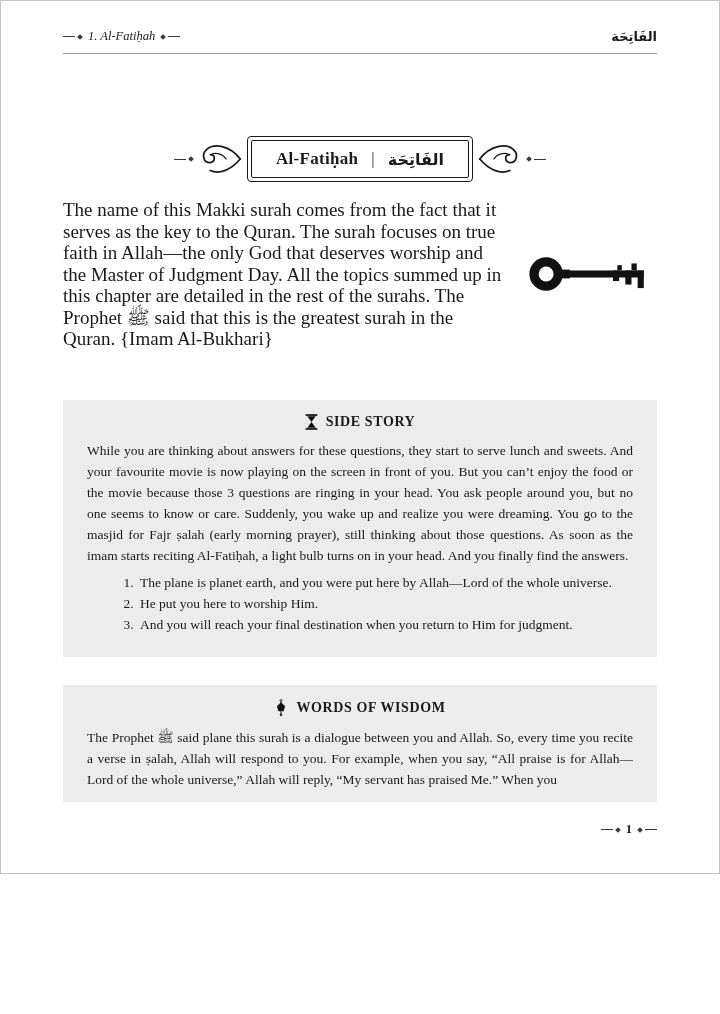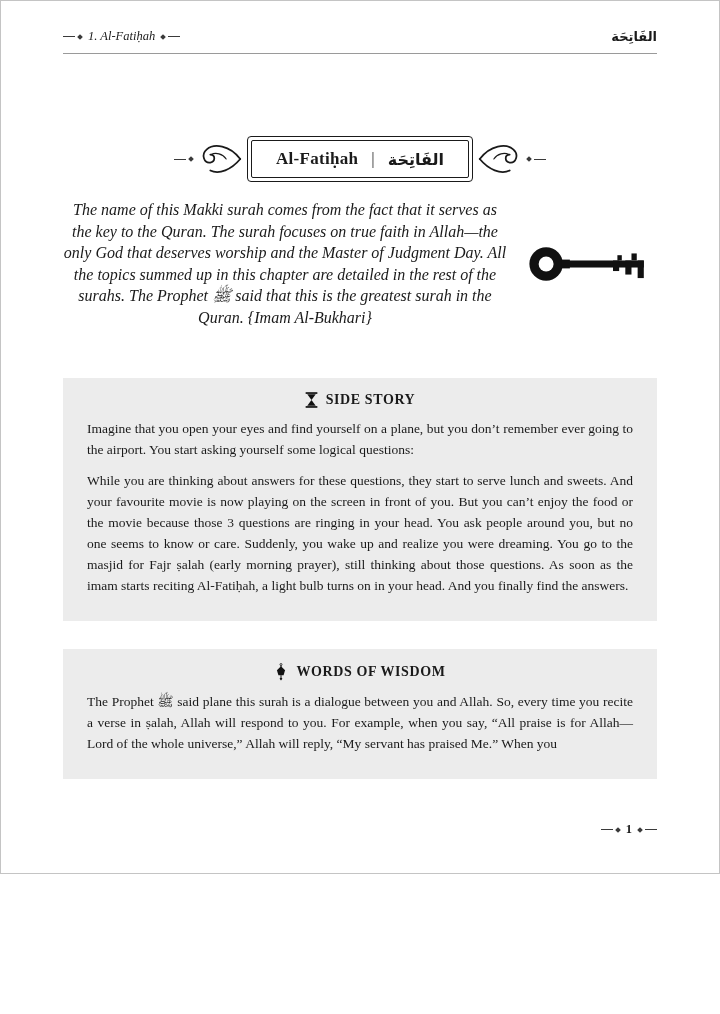--- a/index.html
+++ b/index.html
@@ -38,25 +38,25 @@
     padding:8px 24px;
     display:flex; align-items:center; gap:13px;
   }
   .banner-en { font-size:17px; font-weight:bold; letter-spacing:0.3px; }
   .banner-sep { font-size:17px; color:#333; font-weight:normal; }
   .banner-ar { font-size:16px; font-weight:bold; }
 
   
   .surah-heading { margin:46px 0 0; text-align:center; font-size:16px; font-weight:bold; letter-spacing:0.4px; }
   .intro-row { margin-top:17px; display:flex; align-items:center; gap:18px; }
-  .intro-text { flex:1; margin:0; font-style:italic; font-size:16px; line-height:21.5px;text-align:center; }
+  .intro-text { flex:1; margin:0; font-size:19px; line-height:21.5px; }
   .key { width:132px; height:58px; flex-shrink:0; }
 
   
-  .graybox { background:#ececec; margin-top:50px; padding:14px 24px 25px; }
+  .graybox { background:#ececec; margin-top:50px; padding:14px 24px 12px; }
   .graybox.box2 { margin-top:28px; }
   .box-title { display:flex; justify-content:center; align-items:center; gap:8px;
                font-size:14px; font-weight:bold; letter-spacing:0.6px; }
   .box-para { margin:10px 0 0; font-size:13.5px; line-height:21px; text-align:justify; }
   .box-list { margin:6px 0 10px; padding-left:50px; font-size:13.5px; line-height:21px; }
   .box-list li { padding-left:3px; }
   .i { }
 
   
   .footer { position:absolute; right:62px; bottom:36px; display:flex; align-items:center; gap:6px; }
@@ -139,22 +139,26 @@
         <svg viewBox="0 0 20 24" width="13" height="16">
           <g fill="#111111">
             <rect x="1" y="0" width="18" height="2.6"></rect>
             <rect x="1" y="21.4" width="18" height="2.6"></rect>
             <path d="M3.5,3 h13 L10,12 Z"></path>
             <path d="M3.5,21 h13 L10,12 Z"></path>
           </g>
         </svg>
         <span>SIDE STORY</span>
       </div>
-      <p class="box-para">Imagine that you open your eyes and find yourself on a plane, but you don’t remember ever going to the airport. You start asking yourself some logical questions:</p>
       <p class="box-para"><span>While you are thinking about answers for these questions, they start to serve lunch and sweets. And your favourite movie is now playing on the screen in front of you. But you can’t enjoy the food or the movie because those 3 questions are ringing in your head. You ask people around you, but no one seems to know or care. Suddenly, you wake up and realize you were dreaming. You go to the </span><span class="i">masjid</span><span> for </span><span class="i">Fajr ṣalah</span><span> (early morning prayer), still thinking about those questions. As soon as the imam starts reciting </span><span class="i">Al-Fatiḥah</span><span>, a light bulb turns on in your head. And you finally find the answers.</span></p>
+      <ol class="box-list">
+          <li>The plane is planet earth, and you were put here by Allah—Lord of the whole universe.</li>
+          <li>He put you here to worship Him.</li>
+          <li>And you will reach your final destination when you return to Him for judgment.</li>
+        </ol>
     </section>
 
     <section class="graybox box2">
       <div class="box-title">
         <svg viewBox="0 0 22 28" width="14" height="18">
           <circle cx="11" cy="2.2" r="1.6" fill="none" stroke="#111111" stroke-width="1.2"></circle>
           <g fill="#111111">
             <rect x="10.2" y="3.5" width="1.6" height="3"></rect>
             <path d="M11,5 L17,11 H5 Z"></path>
             <path d="M4.5,11 h13 l-2.5,8 h-8 Z"></path>

